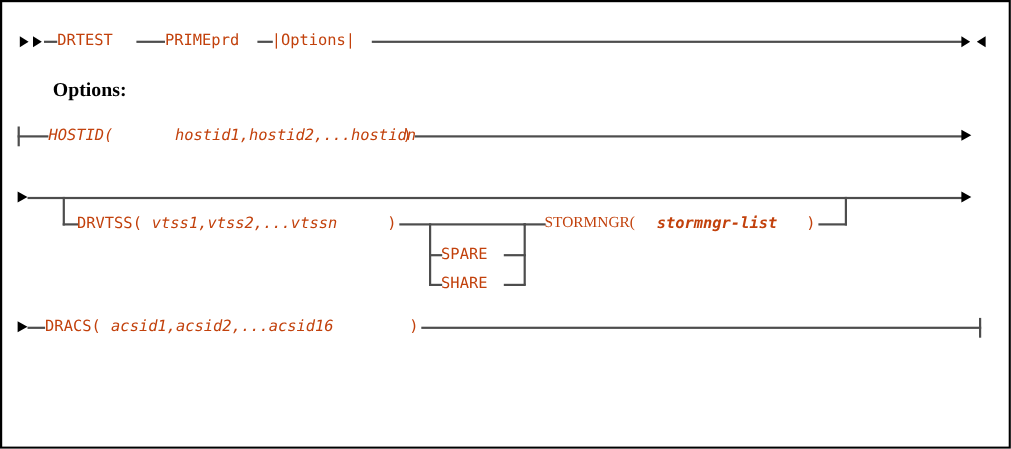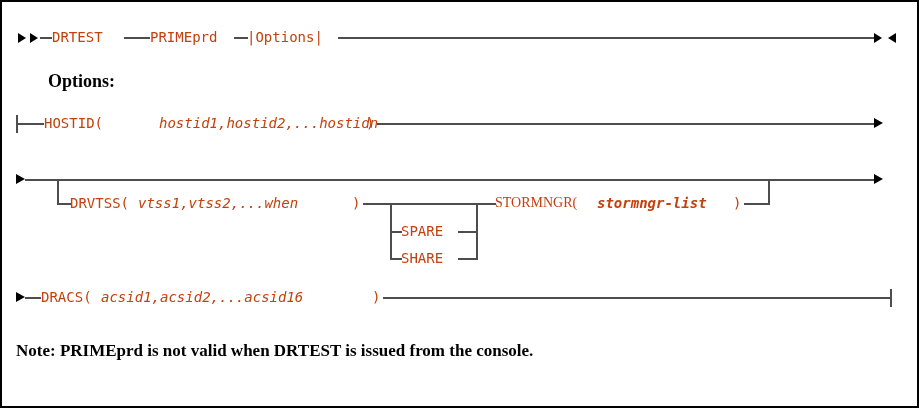--- a/index.html
+++ b/index.html
@@ -102,39 +102,39 @@
     <div class="arrow-l" style="left:886px; top:31px;"></div>
   </div>
 
   <span class="serif-bold" style="left:14px; top:70px; font-size:18px;margin-left:32px;">Options:</span>
 
   <div>
 
     <div class="term-bar" style="left:14px; top:113px; height:18px;"></div>
     <div class="hline" style="left:14px; top:121px; width:28px;"></div>
 
-    <span class="mono" style="left:42px; top:114px;">HOSTID(</span>
+    <span class="mono" style="left:42px; top:114px;font-style:italic;">HOSTID(</span>
     <span class="mono ital" style="left:111px; top:114px;margin-left:46px;">hostid1,hostid2,...hostidn</span>
     <span class="mono" style="left:364px; top:114px;">)</span>
 
     <div class="hline" style="left:375px; top:121px; width:498px;"></div>
     <div class="arrow-r" style="left:872px; top:116px;"></div>
   </div>
 
   <div>
 
     <div class="arrow-r" style="left:14px; top:172px;"></div>
     <div class="hline" style="left:23px; top:177px; width:851px;"></div>
     <div class="arrow-r" style="left:872px; top:172px;"></div>
 
     <div class="vline" style="left:55px; top:177px; height:26px;"></div>
     <div class="hline" style="left:55px; top:201px; width:14px;"></div>
 
     <span class="mono" style="left:68px; top:194px;">DRVTSS(</span>
-    <span class="mono ital" style="left:136px; top:194px;">vtss1,vtss2,...when</span>
+    <span class="mono ital" style="left:136px; top:194px;">vtss1,vtss2,...vtssn</span>
     <span class="mono" style="left:350px; top:194px;">)</span>
 
     <div class="hline" style="left:361px; top:201px; width:115px;"></div>
 
     <div>
 
       <div class="vline" style="left:388px; top:201px; height:56px;"></div>
 
       <div class="vline" style="left:474px; top:201px; height:56px;"></div>
 
@@ -161,15 +161,14 @@
     <div class="hline" style="left:23px; top:295px; width:16px;"></div>
 
     <span class="mono" style="left:39px; top:288px;">DRACS(</span>
     <span class="mono ital" style="left:99px; top:288px;">acsid1,acsid2,...acsid16</span>
     <span class="mono" style="left:370px; top:288px;">)</span>
 
     <div class="hline" style="left:381px; top:295px; width:509px;"></div>
     <div class="term-bar" style="left:888px; top:287px; height:18px;"></div>
   </div>
 
-  <span class="serif-bold" style="left:14px; top:340px; font-size:17px;">Note: PRIMEprd is not valid when DRTEST is issued from the console.</span>
 
 </div>
 
 </body></html>

